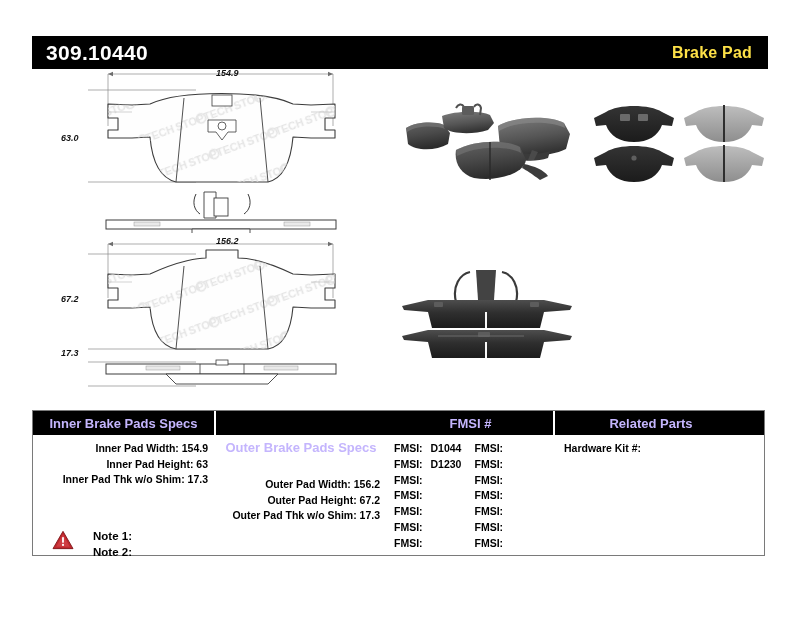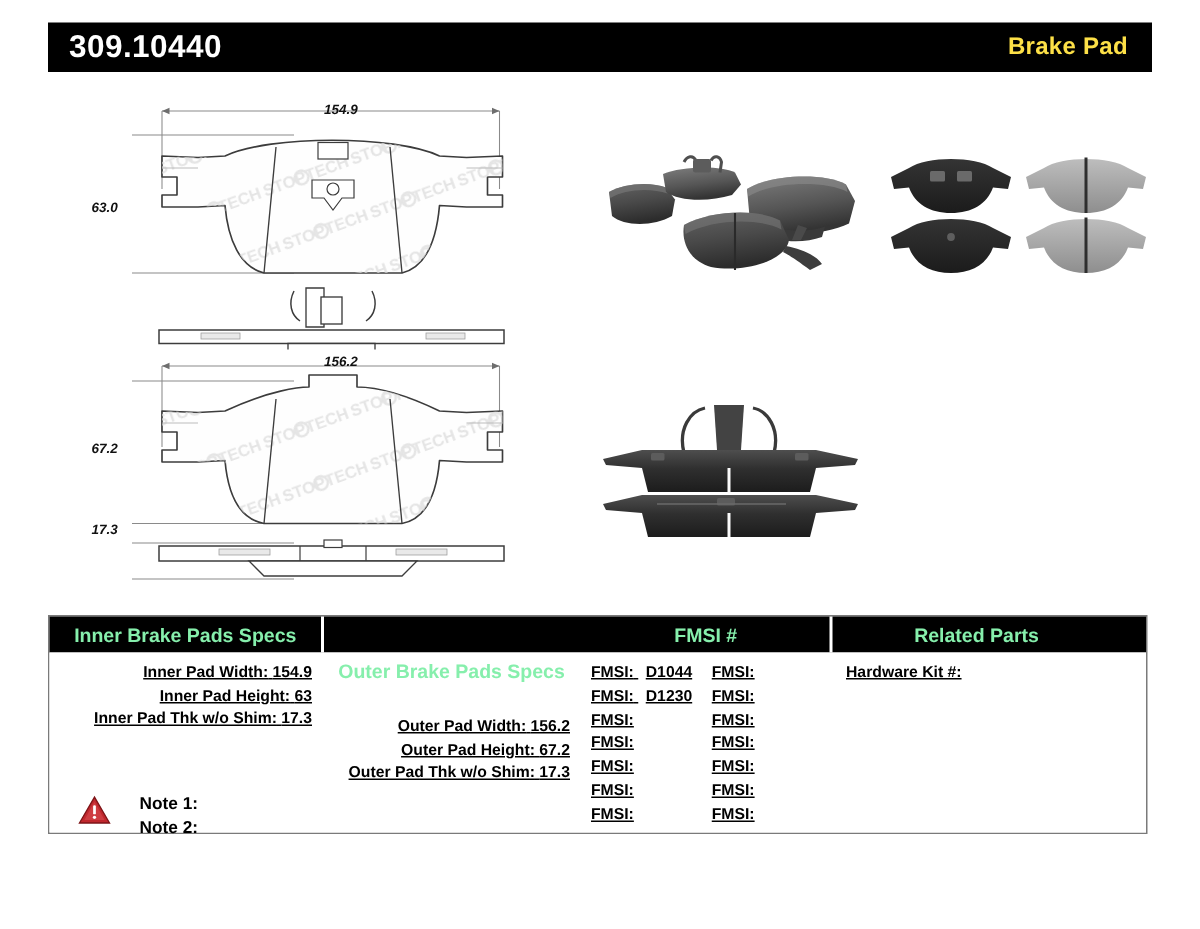--- a/index.html
+++ b/index.html
@@ -13,21 +13,21 @@
     position: relative;
     font-family: "Liberation Sans", sans-serif;
     color: #000;
     overflow: hidden;
   }
 
   
   .header-bar {
     position: absolute;
     left: 32px;
-    top: 15px;
+    top: 36px;
     width: 736px;
     height: 33px;
     background: #000000;
   }
   .header-partno {
     position: absolute;
     left: 14px;
     top: 50%;
     transform: translateY(-50%);
     color: #ffffff;
@@ -83,21 +83,21 @@
     border: 1px solid #7a7a7a;
     background: #fff;
     box-sizing: border-box;
   }
   .spec-head {
     display: flex;
     background: #000;
     height: 24px;
   }
   .spec-head > div {
-    color: #86efac;
+    color: #c4b5fd;
     font-size: 13px;
     font-weight: bold;
     display: flex;
     align-items: center;
     justify-content: center;
     box-sizing: border-box;
     border-right: 2px solid #ffffff;
     white-space: nowrap;
   }
   .spec-head > div:last-child { border-right: none; }
@@ -108,21 +108,20 @@
   .col-rel    { width: 192px; }
 
   .spec-body {
     display: flex;
     height: 120px;
     background: #fff;
   }
   .spec-body > div {
     box-sizing: border-box;
     padding-top: 6px;
-    text-decoration: underline;
   }
   .specline {
     font-size: 10.5px;
     font-weight: bold;
     line-height: 15.5px;
     text-align: right;
     padding-right: 8px;
     white-space: nowrap;
   }
   .fmsi-wrap {

